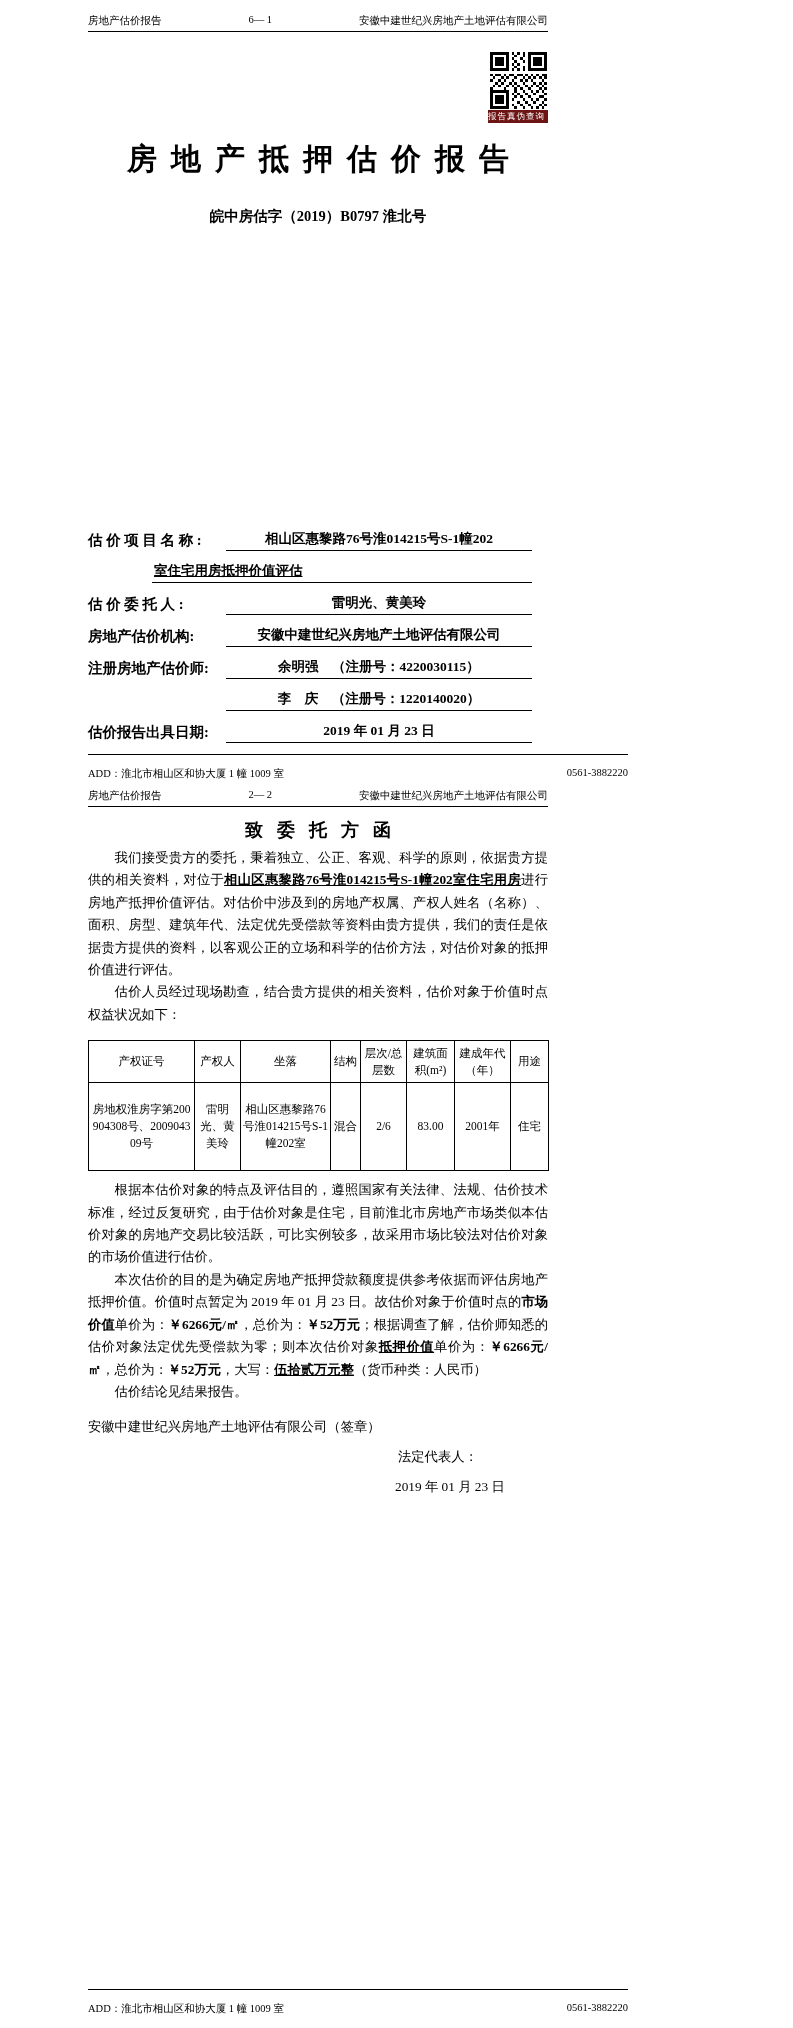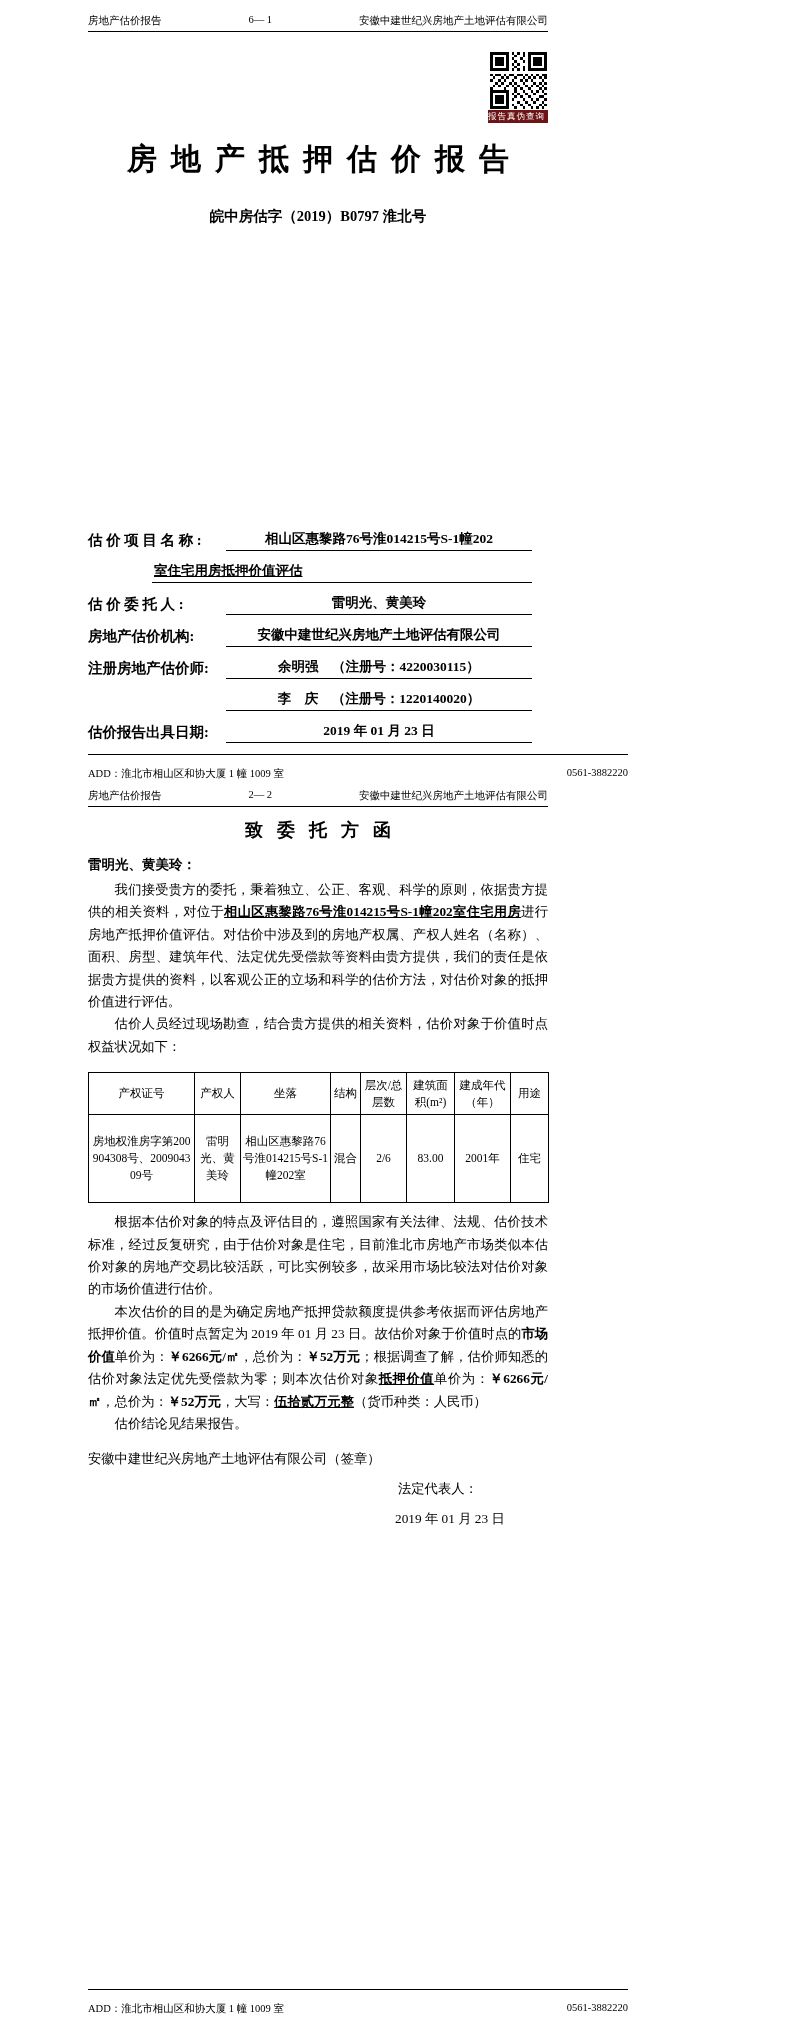--- a/index.html
+++ b/index.html
@@ -173,21 +173,20 @@
 
 <div class="page page-2">
   <div class="content">
     <div class="hdr">
       <span>房地产估价报告</span>
       <span>2— 2</span>
       <span>安徽中建世纪兴房地产土地评估有限公司</span>
     </div>
 
     <div class="letter-title">致委托方函</div>
-    <div class="salutation">雷明光、黄美玲：</div>
 
     <p class="para"><span class="seg-n">我们接受贵方的委托，秉着独立、公正、客观、科学的原则，依据贵方提供的相关资料，对位于</span><span class="seg-bu">相山区惠黎路76号淮014215号S-1幢202室住宅用房</span><span class="seg-n">进行房地产抵押价值评估。对估价中涉及到的房地产权属、产权人姓名（名称）、面积、房型、建筑年代、法定优先受偿款等资料由贵方提供，我们的责任是依据贵方提供的资料，以客观公正的立场和科学的估价方法，对估价对象的抵押价值进行评估。</span></p>
     <p class="para">估价人员经过现场勘查，结合贵方提供的相关资料，估价对象于价值时点权益状况如下：</p>
 
     <table class="rights-table">
       <thead>
         <tr>
           <th class="c1">产权证号</th>
           <th class="c2">产权人</th>
           <th class="c3">坐落</th>

